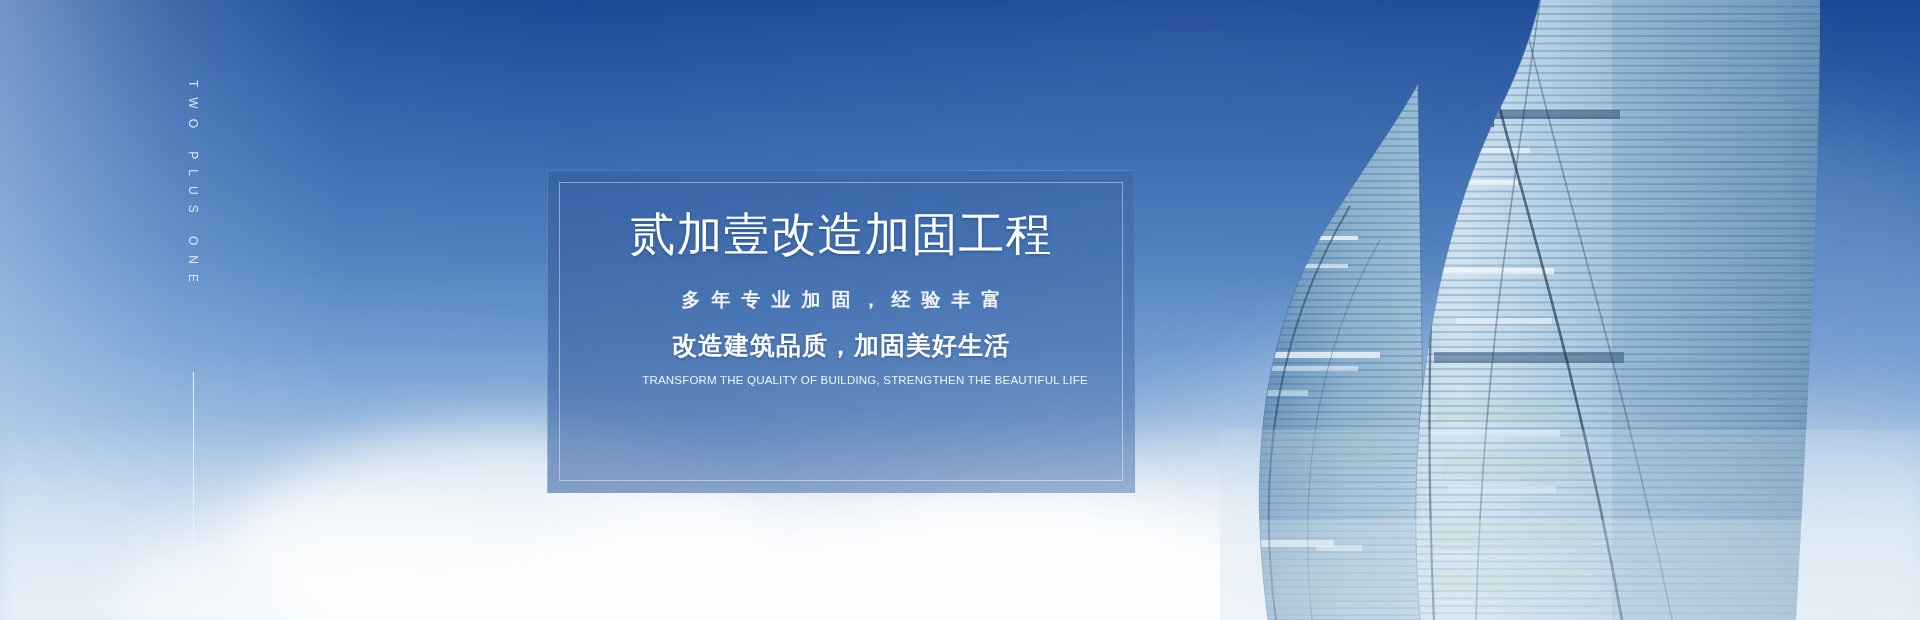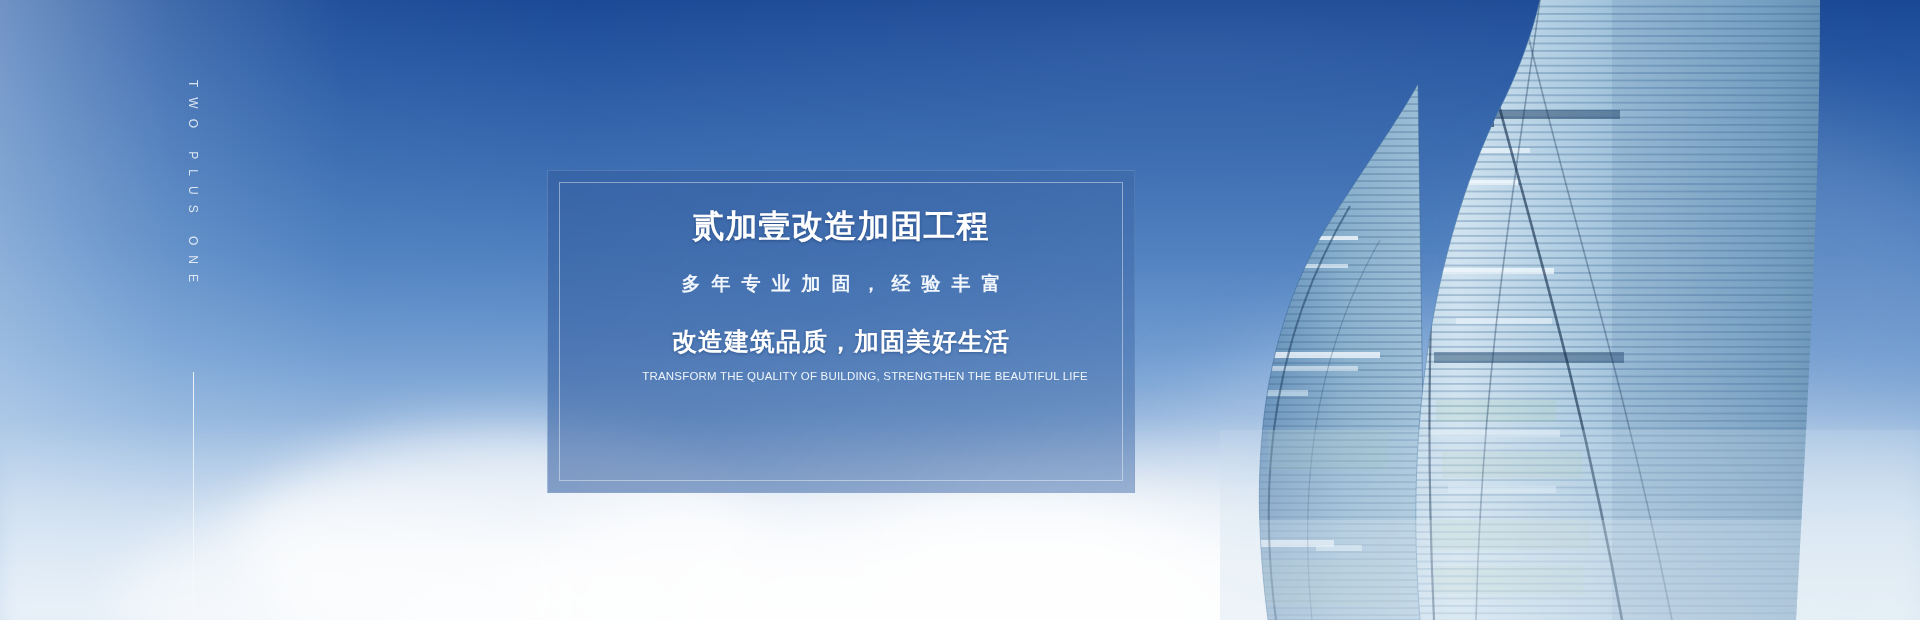--- a/index.html
+++ b/index.html
@@ -97,39 +97,39 @@
     position:absolute; left:11px; top:11px; right:11px; bottom:11px;
     border:1px solid rgba(255,255,255,.42);
   }
   .panel-content{
     position:absolute; left:0; right:0; top:0; bottom:0;
     display:flex; flex-direction:column; align-items:center;
     padding-top:37px;
   }
 
   .title-main{
-    font-size:32px;
-    font-weight:700;
+    font-size:46px;
+    font-weight:400;
     color:#ffffff;
     letter-spacing:1px;
     line-height:1.14;
     text-shadow:0 1px 3px rgba(10,40,90,.45);
     white-space:nowrap;
   }
   .title-sub{
     margin-top:27px;
     font-size:19px;
     font-weight:700;
     color:#f1f6fc;
     letter-spacing:11px;
     text-indent:11px;
     white-space:nowrap;
   }
   .title-slogan{
-    margin-top:28px;
+    margin-top:16px;
     font-size:25px;
     font-weight:700;
     color:#ffffff;
     letter-spacing:1px;
     white-space:nowrap;
     text-shadow:0 1px 3px rgba(10,40,90,.40);
   }
   .title-en{
     margin-top:12px;
     font-size:11.5px;

